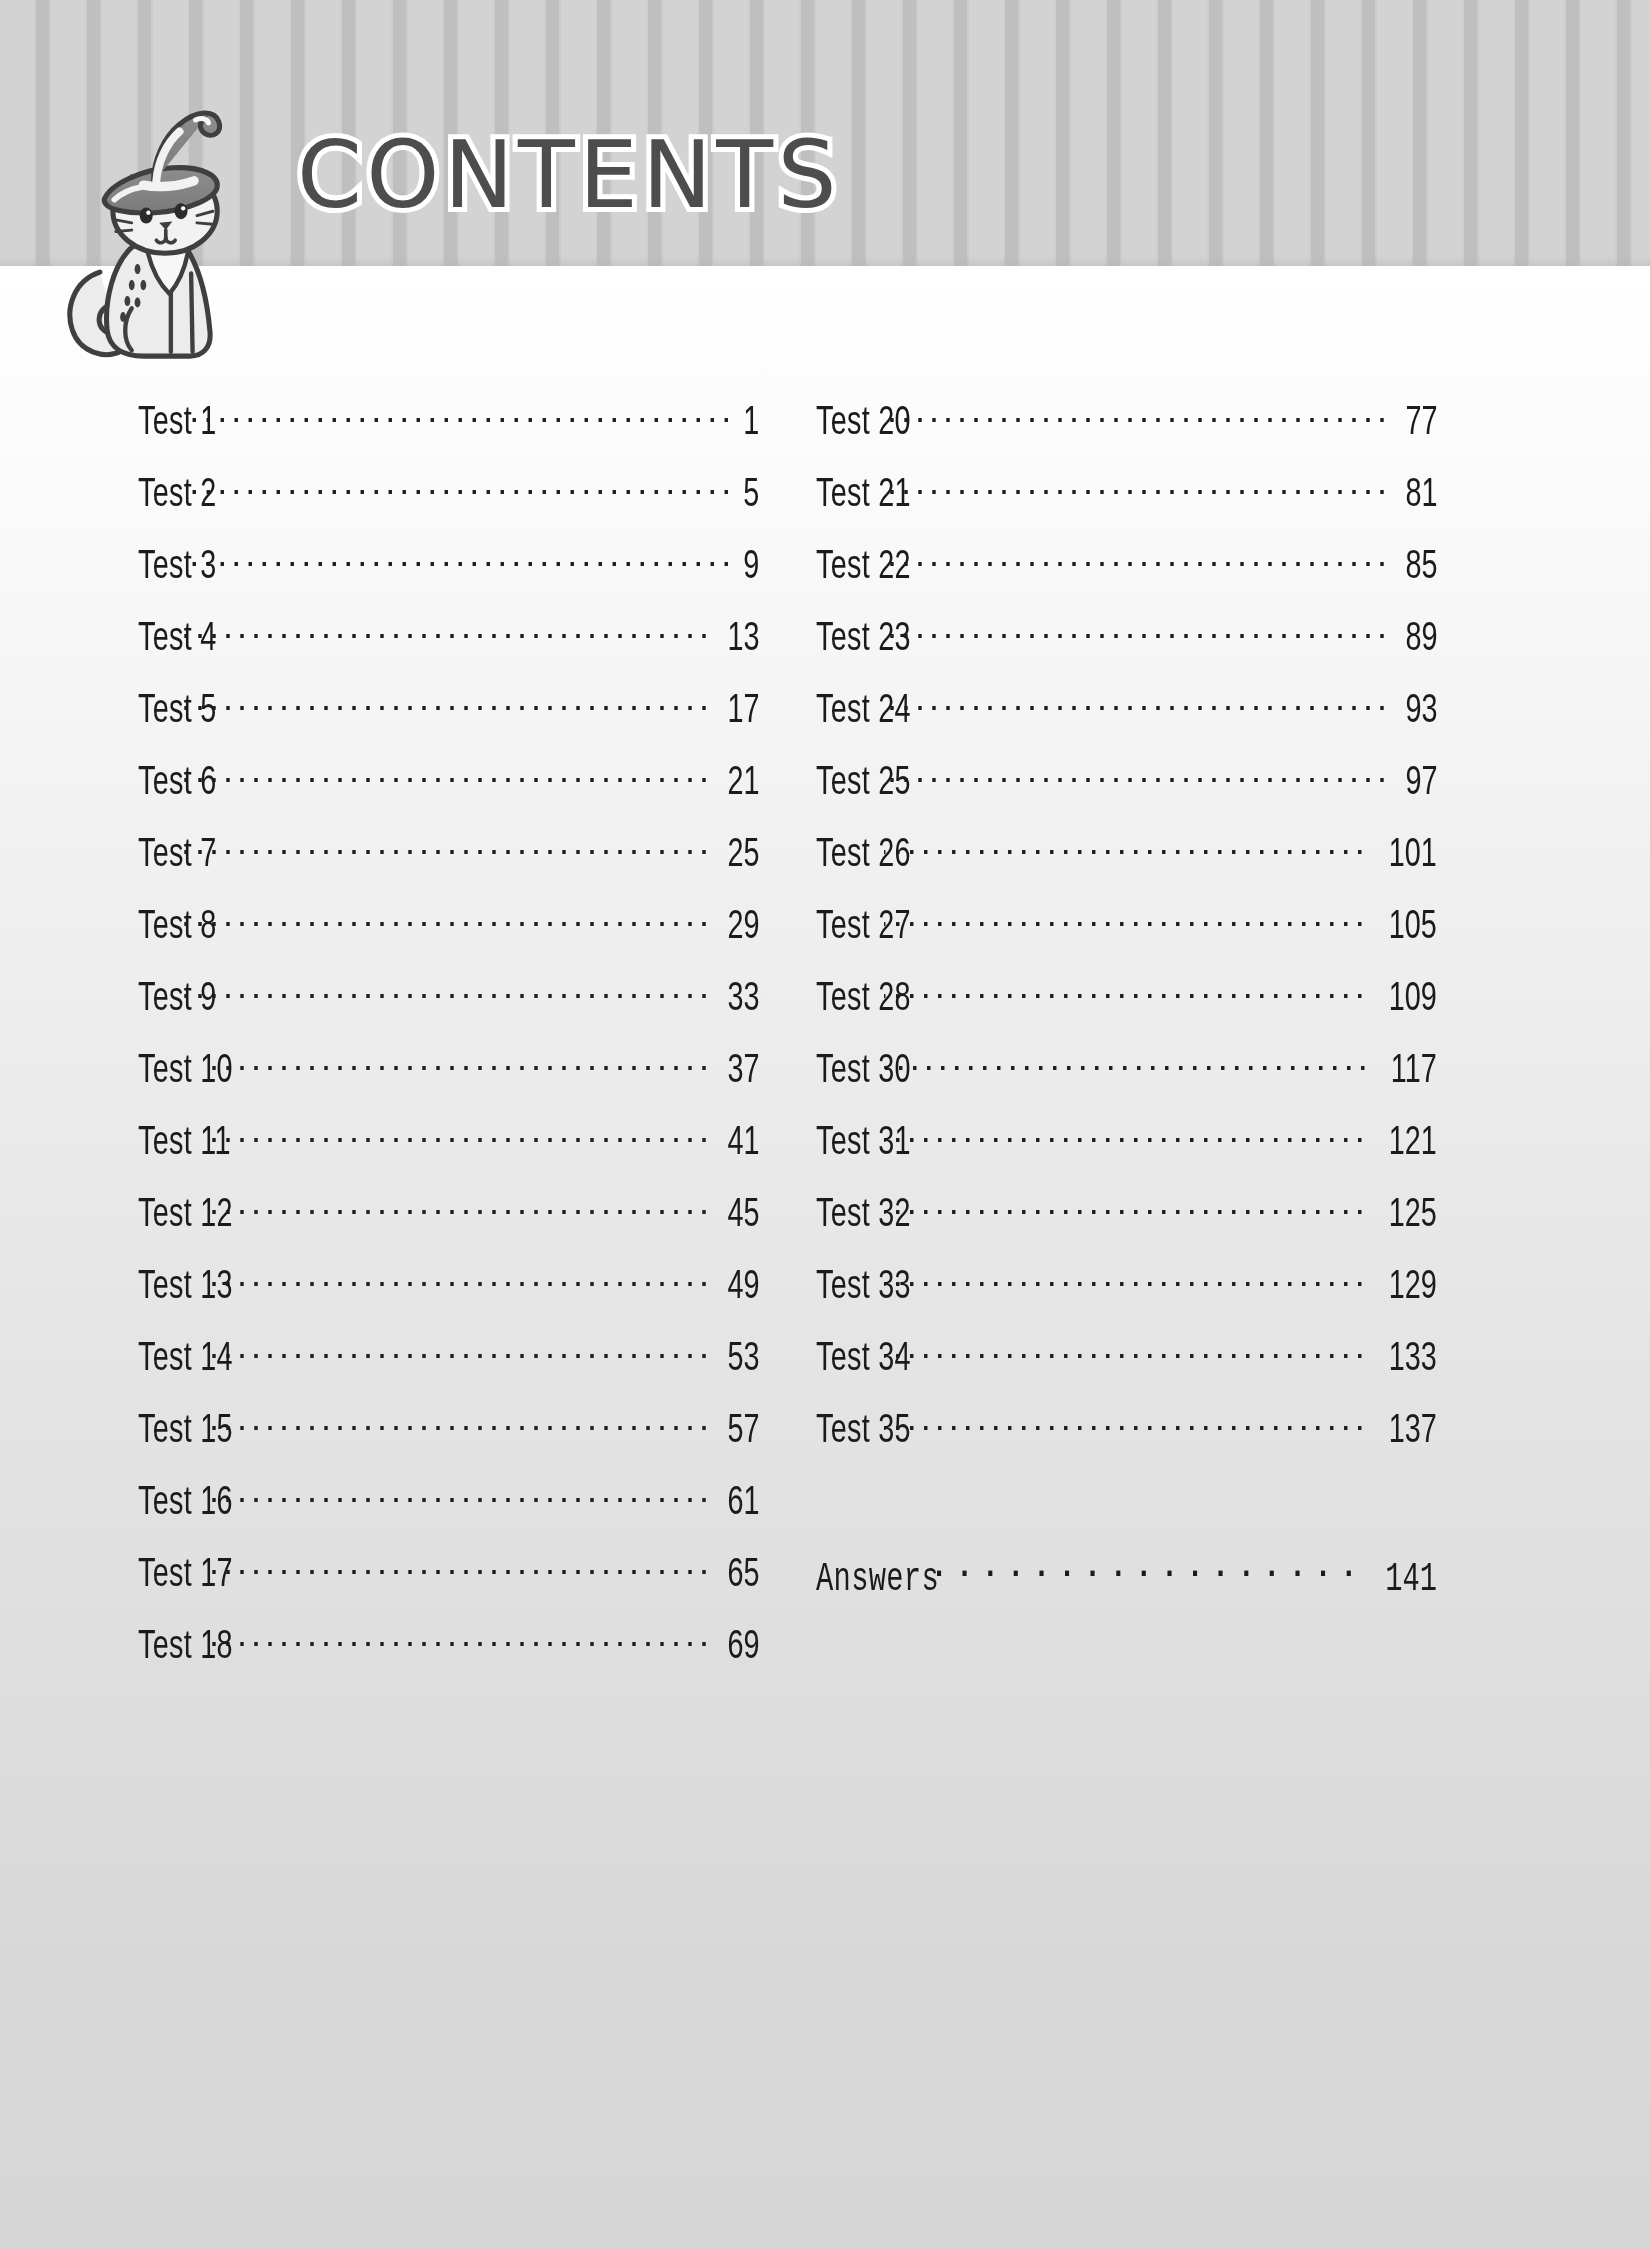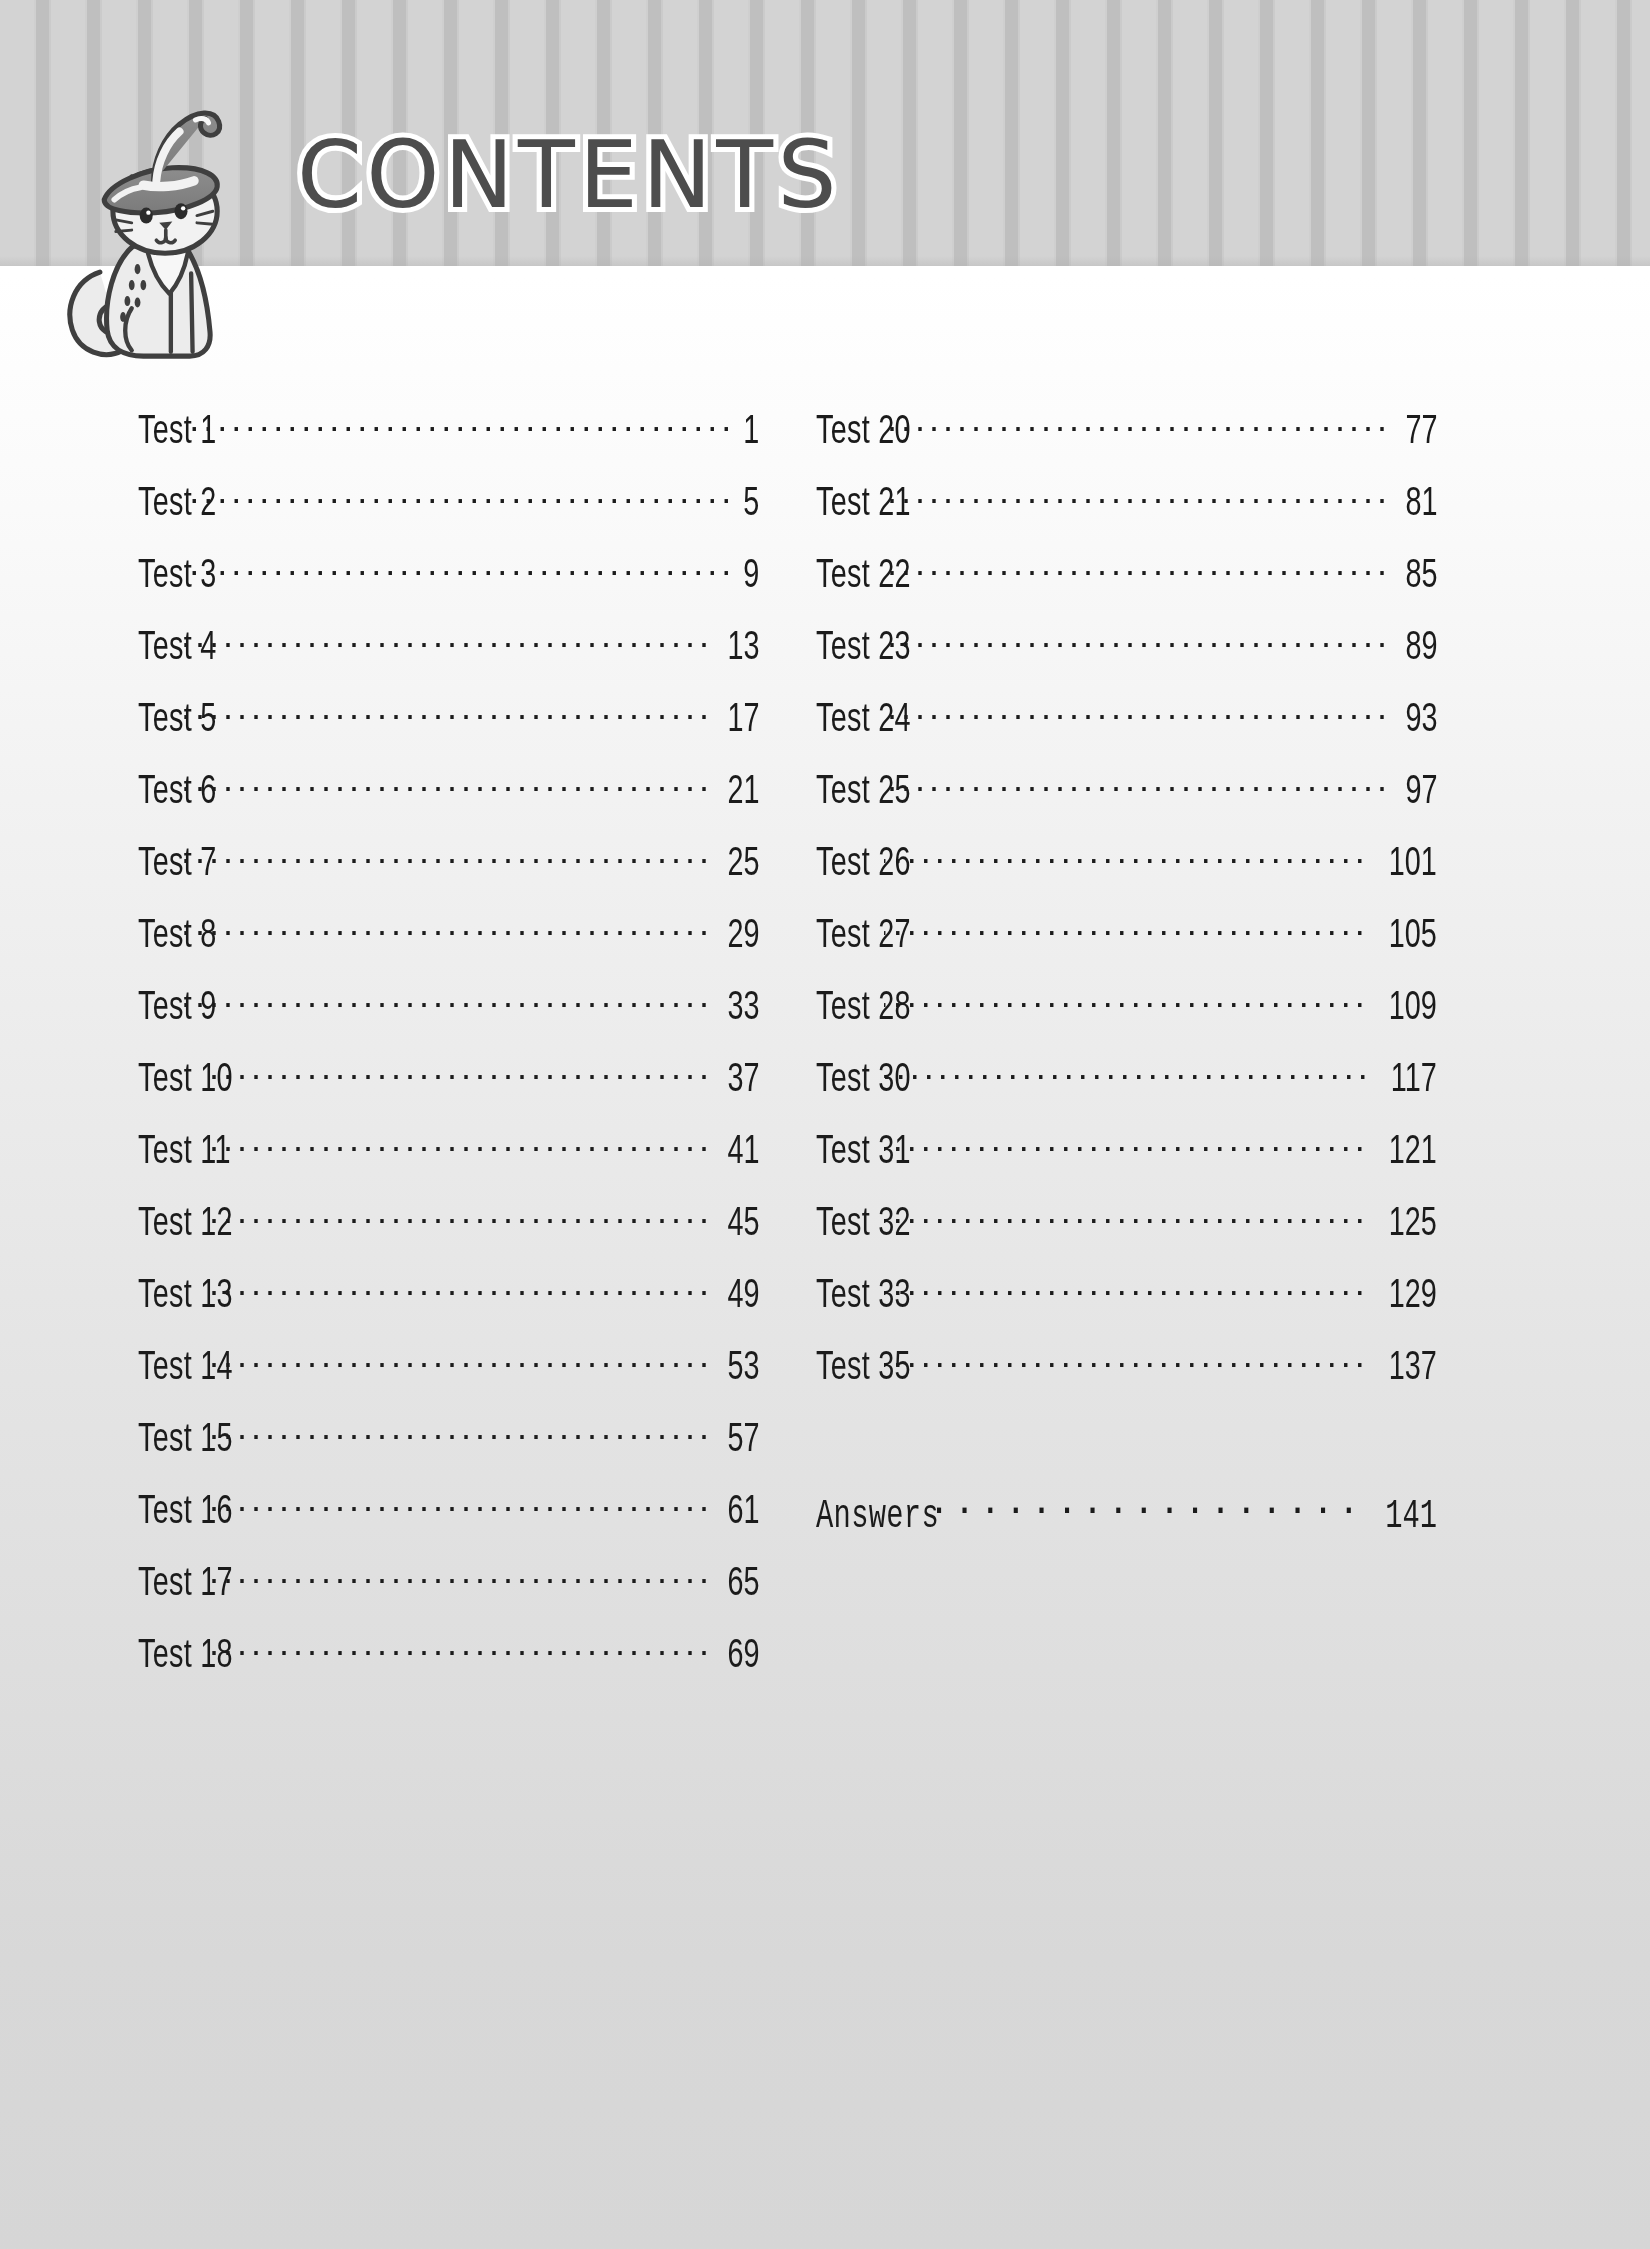--- a/index.html
+++ b/index.html
@@ -89,21 +89,21 @@
     width: 167px;
     height: 268px;
     z-index: 5;
   }
   .cat-wrap svg { display: block; width: 100%; height: 100%; }
 
   
   .toc {
     position: absolute;
     left: 0;
-    top: 403px;
+    top: 394px;
     width: 1575px;
     display: flex;
     gap: 57px;
     padding: 0 138px;
     box-sizing: border-box;
   }
   .toc-col {
     flex: 1 1 0;
     min-width: 0;
   }
@@ -388,20 +388,25 @@
           <span class="toc-label">Test 32</span>
           <span class="toc-leader"></span>
           <span class="toc-page">125</span>
         </div>
         <div class="toc-row">
           <span class="toc-label">Test 33</span>
           <span class="toc-leader"></span>
           <span class="toc-page">129</span>
         </div>
         <div class="toc-row">
+          <span class="toc-label">Test 34</span>
+          <span class="toc-leader"></span>
+          <span class="toc-page">133</span>
+        </div>
+        <div class="toc-row">
           <span class="toc-label">Test 35</span>
           <span class="toc-leader"></span>
           <span class="toc-page">137</span>
         </div>
         <div class="toc-row gap-before">
           <span class="toc-label">Answers</span>
           <span class="toc-leader"></span>
           <span class="toc-page">141</span>
         </div>
       </div>

